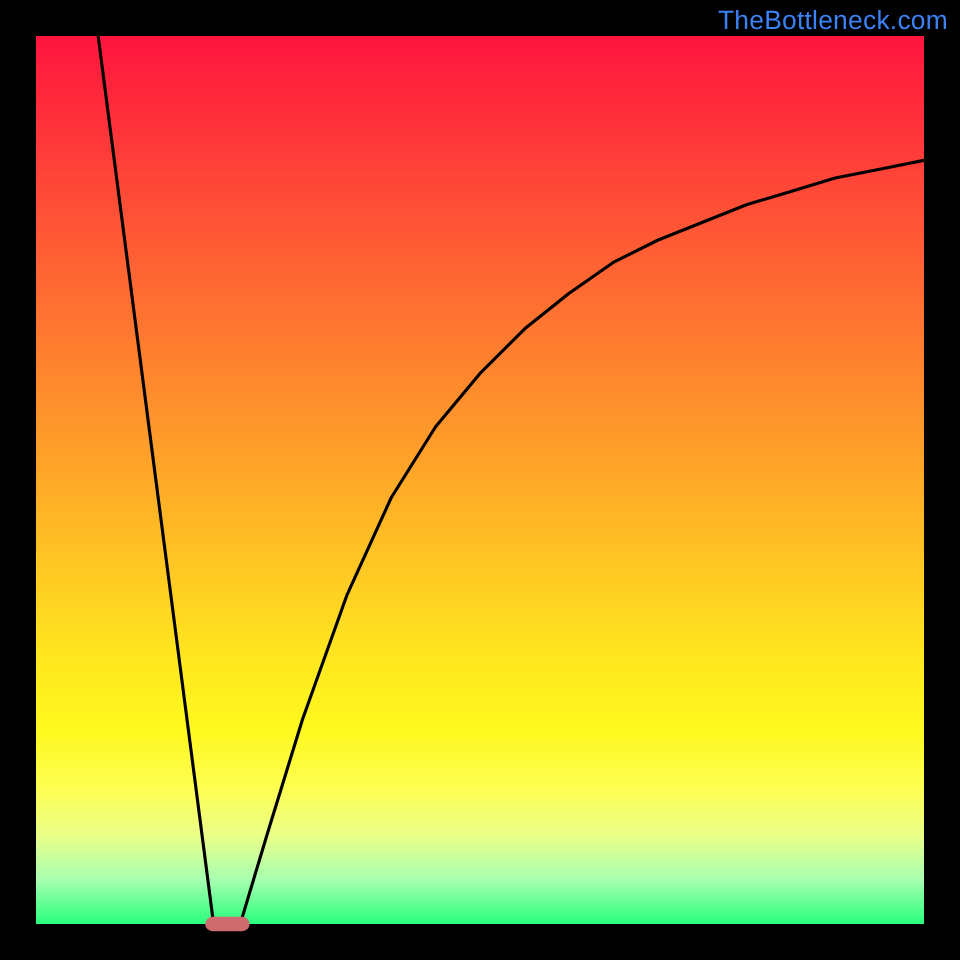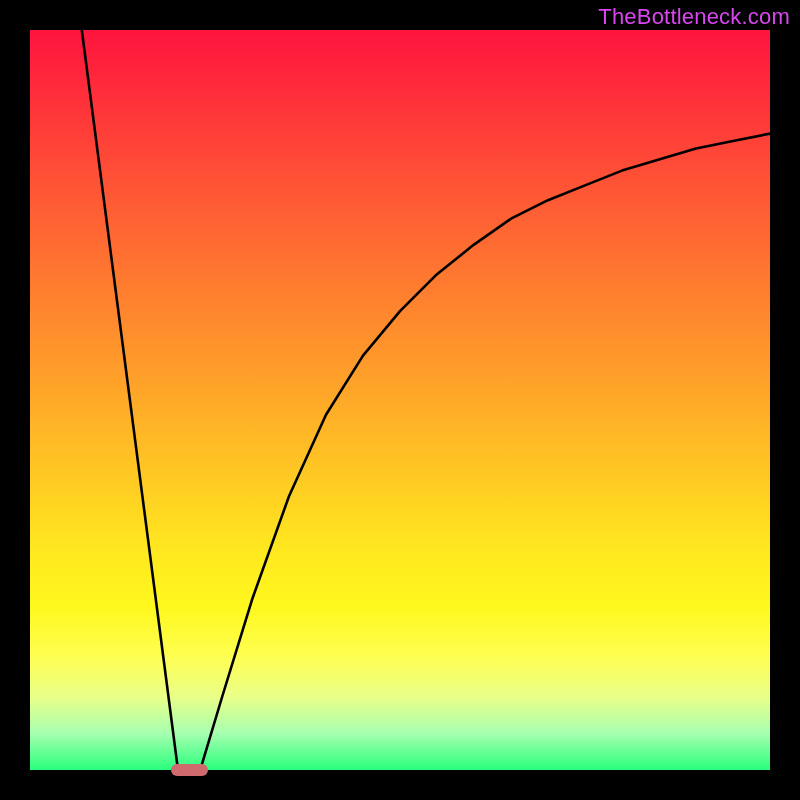--- a/index.html
+++ b/index.html
@@ -49,21 +49,21 @@
   }
   .pill {
     position: absolute;
     background: #cf6a6f;
     border-radius: 8px;
   }
   .watermark {
     position: absolute;
     top: 4px;
     right: 10px;
-    color: #d946ef;
+    color: #3b82f6;
     font-size: 22px;
     letter-spacing: 0.2px;
     font-weight: 500;
   }
 </style>
 </head>
 <body>
 
 <div class="frame">
   <div class="watermark">TheBottleneck.com</div>

